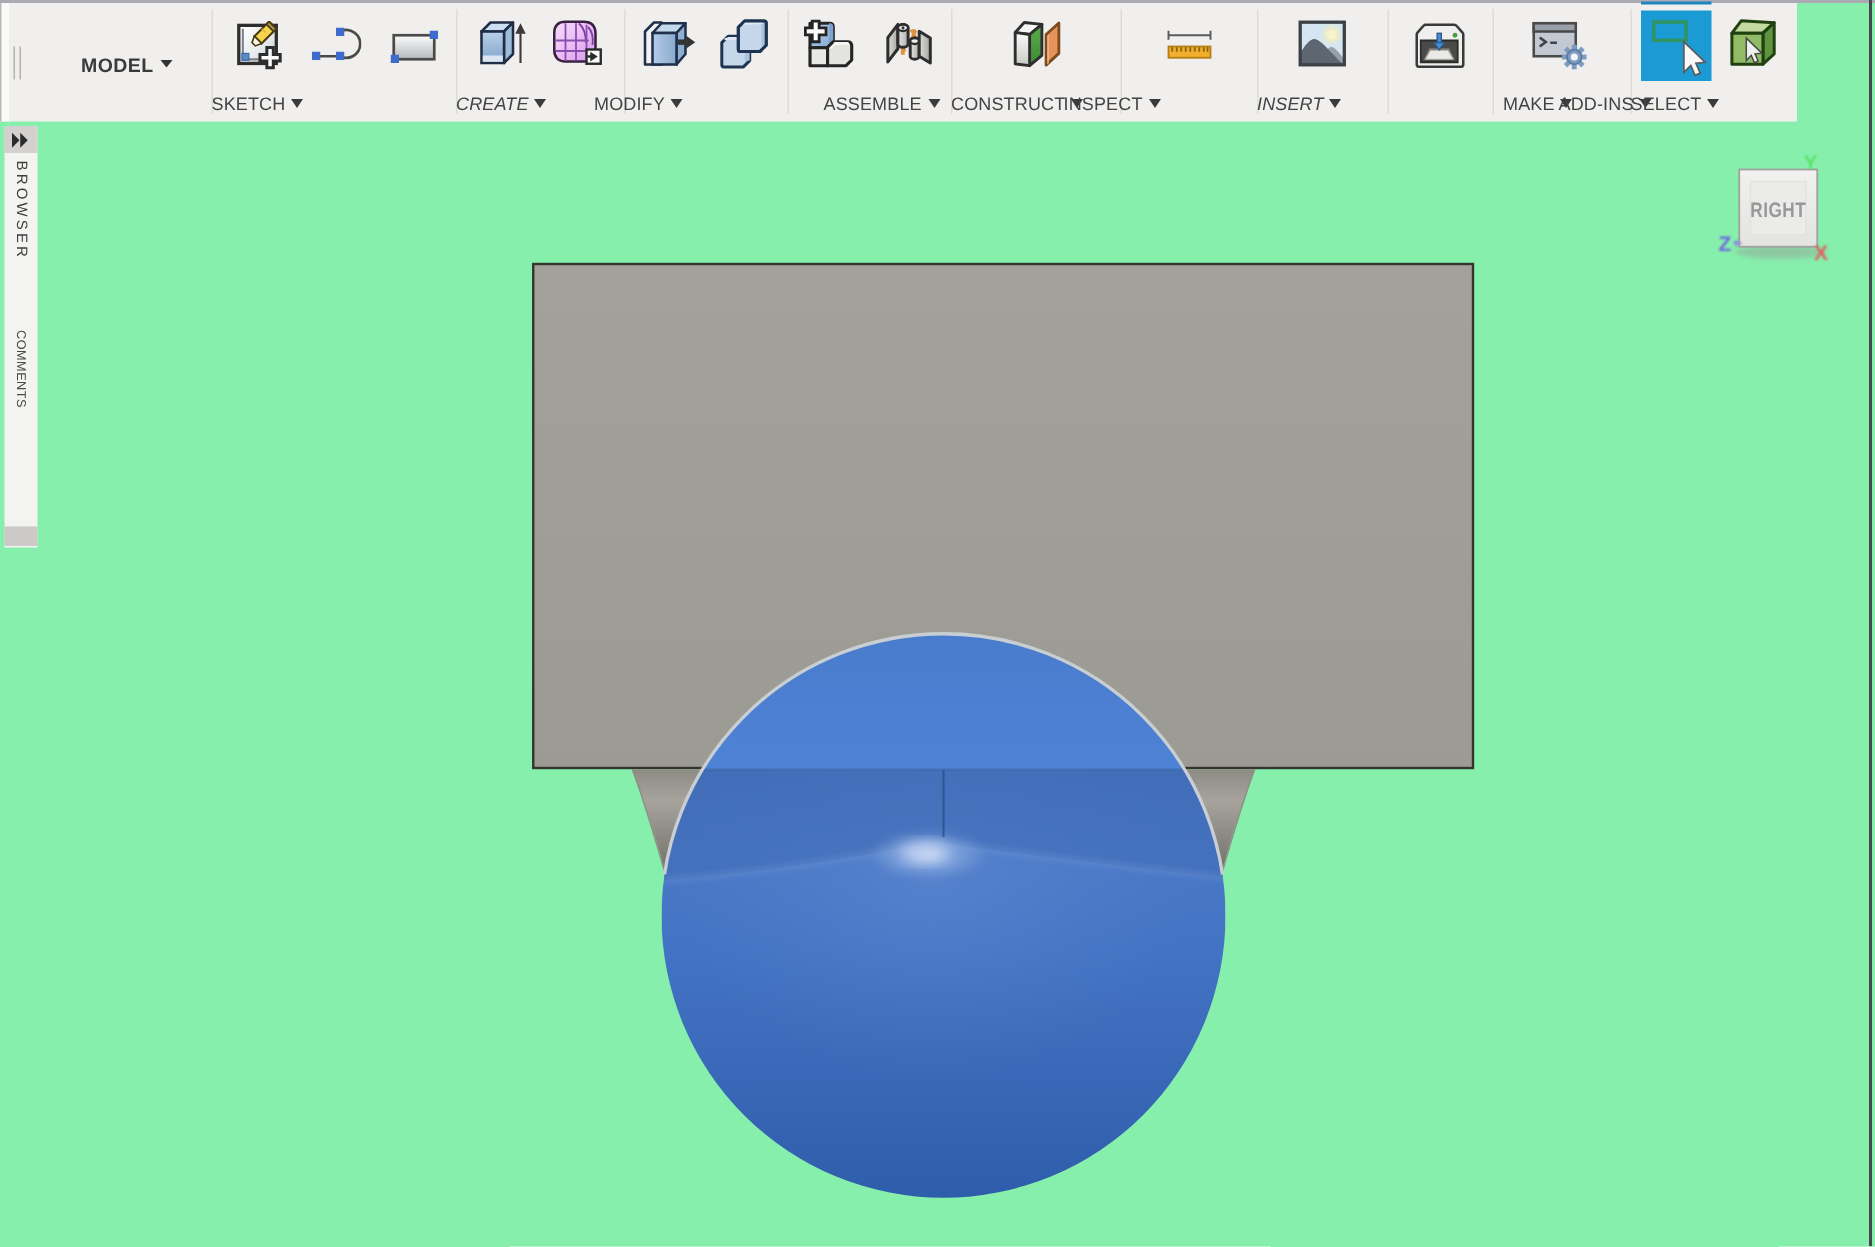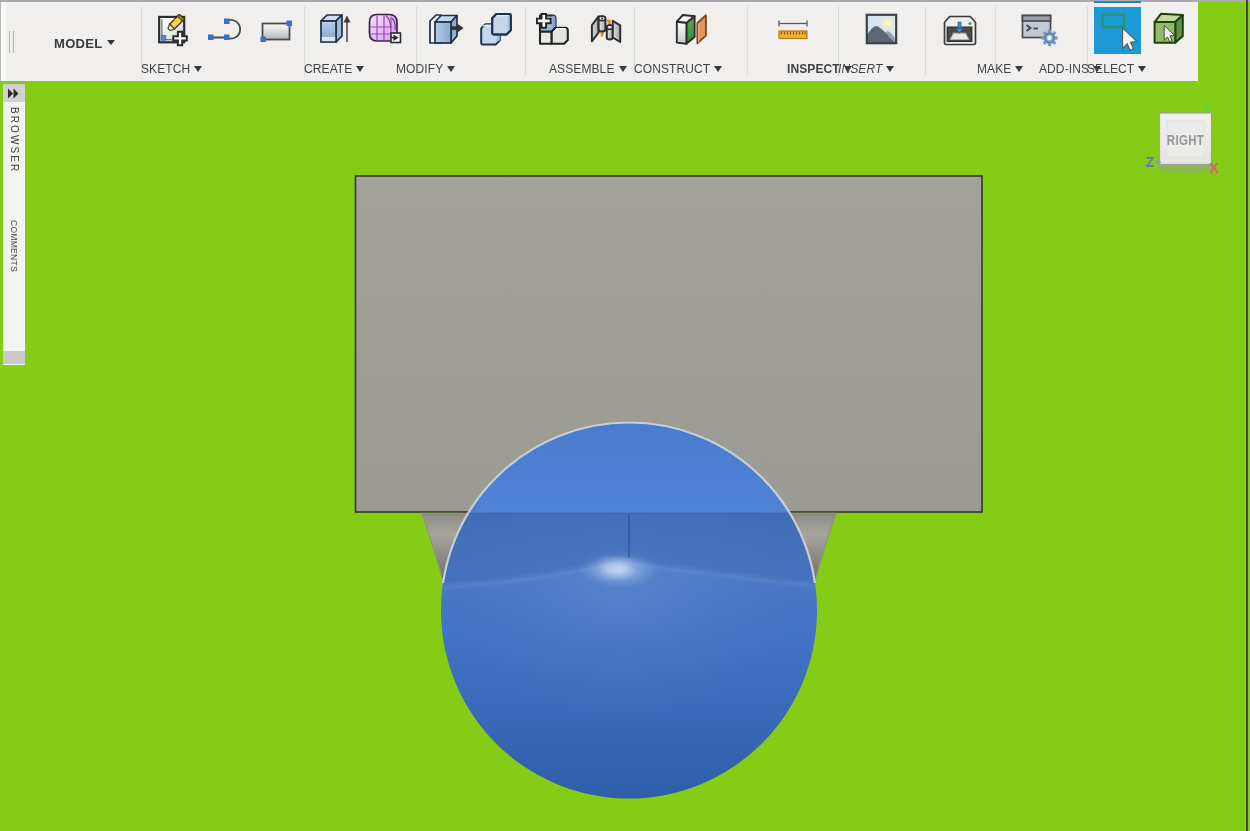--- a/index.html
+++ b/index.html
@@ -1,17 +1,17 @@
 <!DOCTYPE html>
 <html><head>
 <meta charset="utf-8">
 <style>
   html,body{margin:0;padding:0;}
   *{-webkit-font-smoothing:antialiased;}
-  #root{position:relative;width:1250px;height:831px;background:#84cc16;overflow:hidden;
+  #root{position:relative;width:1250px;height:831px;background:#86efac;overflow:hidden;
         font-family:"Liberation Sans",sans-serif;}
   .abs{position:absolute;}
   .sep{position:absolute;top:6px;height:70px;width:1px;background:#dcdcda;}
   .lbl{position:absolute;top:62px;height:15px;font-size:12px;color:#434343;
        text-align:left;white-space:nowrap;letter-spacing:0.1px;}
   .lbl .tri{display:inline-block;width:0;height:0;border-left:4.5px solid transparent;
        border-right:4.5px solid transparent;border-top:6px solid #3a3a3a;
        margin-left:4px;vertical-align:1.5px;}
 </style>
 </head>
@@ -39,27 +39,27 @@
   <div class="sep" style="left:416px;"></div>
   <div class="sep" style="left:525px;"></div>
   <div class="sep" style="left:634px;"></div>
   <div class="sep" style="left:747px;"></div>
   <div class="sep" style="left:838px;"></div>
   <div class="sep" style="left:925px;"></div>
   <div class="sep" style="left:995px;"></div>
   <div class="sep" style="left:1087px;"></div>
 
   <div class="lbl" style="left:141px;width:163px;">SKETCH<span class="tri"></span></div>
-  <div class="lbl" style="left:304px;width:112px;">CREATE<span class="tri"></span></div>
+  <div class="lbl" style="left:304px;width:112px;font-style:italic;">CREATE<span class="tri"></span></div>
   <div class="lbl" style="left:396px;width:109px;">MODIFY<span class="tri"></span></div>
   <div class="lbl" style="left:525px;width:109px;padding-left:24px;">ASSEMBLE<span class="tri"></span></div>
   <div class="lbl" style="left:634px;width:113px;">CONSTRUCT<span class="tri"></span></div>
-  <div class="lbl" style="left:787px;width:91px;font-weight:bold;">INSPECT<span class="tri"></span></div>
+  <div class="lbl" style="left:709px;width:91px;">INSPECT<span class="tri"></span></div>
   <div class="lbl" style="left:838px;width:87px;font-style:italic;">INSERT<span class="tri"></span></div>
-  <div class="lbl" style="left:953px;width:70px;padding-left:24px;">MAKE<span class="tri"></span></div>
+  <div class="lbl" style="left:978px;width:70px;padding-left:24px;">MAKE<span class="tri"></span></div>
   <div class="lbl" style="left:1039px;width:92px;">ADD-INS<span class="tri"></span></div>
   <div class="lbl" style="left:1087px;width:123px;">SELECT<span class="tri"></span></div>
 
   <svg class="abs" style="left:157px;top:14px;" width="34" height="33" viewBox="0 0 34 33">
     <defs>
       <linearGradient id="skg" x1="0" y1="0" x2="1" y2="1">
         <stop offset="0" stop-color="#ffffff"></stop>
           <stop offset="0.55" stop-color="#e9edf0"></stop>
         <stop offset="1" stop-color="#c3c9ce"></stop>
       </linearGradient>

